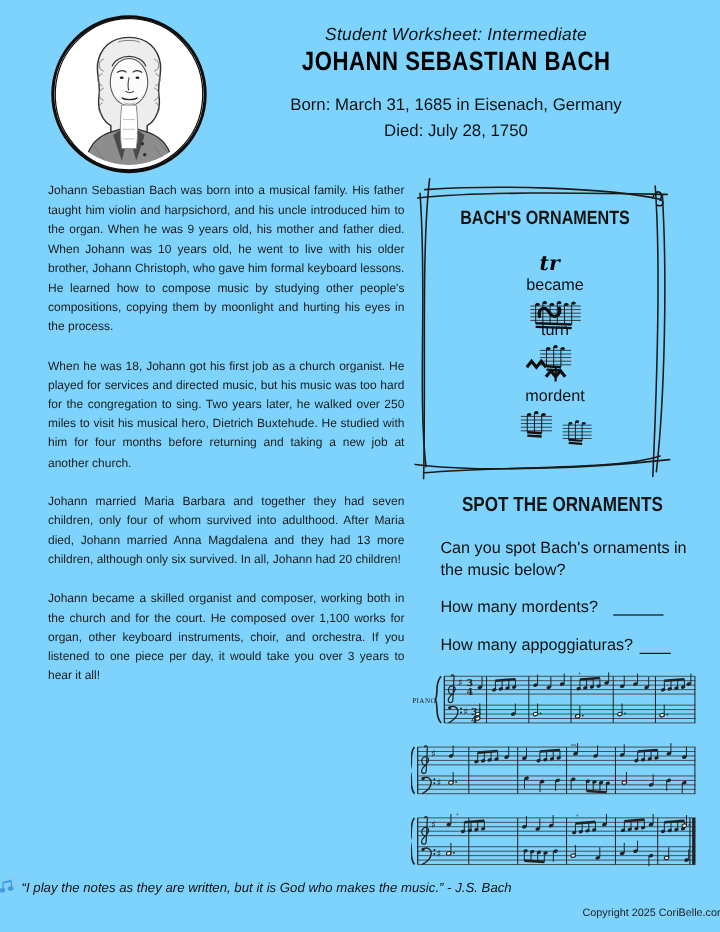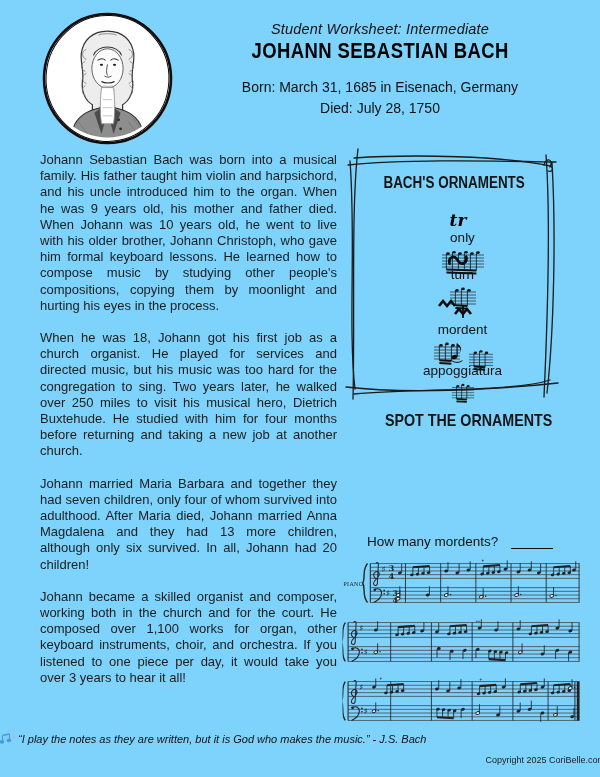--- a/index.html
+++ b/index.html
@@ -9,38 +9,38 @@
   
   .portrait{position:absolute;left:40px;top:11px;width:135px;height:135px;}
   .header-text{position:absolute;left:176px;top:21px;width:408px;text-align:center;}
   .subtitle{font-style:italic;font-size:14.5px;letter-spacing:.2px;color:#111;}
   .main-title{margin-top:1px;font-weight:bold;font-size:22px;letter-spacing:.5px;color:#000;white-space:nowrap;}
   .condensed{display:inline-block;transform:scaleX(.84);transform-origin:center;}
   .dates{margin-top:13px;font-size:14px;line-height:21px;color:#111;}
 
   
   .bio{position:absolute;left:40px;top:152px;width:297px;}
-  .bio p{margin:0 0 16px 0;font-size:13px;line-height:16.2px;text-align:justify;color:#1c1c1c;}
+  .bio p{margin:0 0 16px 0;font-size:10px;line-height:16.2px;text-align:justify;color:#1c1c1c;}
 
   
   .orn-border{position:absolute;left:344px;top:147px;width:216px;height:254px;pointer-events:none;}
   .orn-content{position:absolute;left:352px;top:152px;width:204px;height:244px;}
   .orn-title{position:absolute;top:22px;left:0;width:100%;text-align:center;font-weight:bold;font-size:16px;white-space:nowrap;}
   .orn-row{position:absolute;left:16px;right:8px;height:34px;display:flex;align-items:center;flex-direction:column;}
   .orn-row.r1{top:58px}.orn-row.r2{top:101px}.orn-row.r3{top:144px}.orn-row.r4{top:187px}
   .orn-symbol{width:50px;display:flex;justify-content:center;align-items:center;flex:none;}
   .tr-glyph{font-family:"DejaVu Serif",serif;font-style:italic;font-weight:bold;font-size:17px;color:#000;}
   .orn-label{margin-left:9px;font-size:13.5px;color:#111;}
   .orn-snips{margin-left:10px;display:flex;align-items:center;gap:7px;}
   .snip-lower{transform:translateY(7px);}
 
   
   .spot-title{position:absolute;left:347px;top:411px;width:243px;text-align:center;font-weight:bold;font-size:17px;white-space:nowrap;}
   .spot-prompt{position:absolute;left:367px;top:448px;width:206px;font-size:13.5px;line-height:17.5px;color:#111;}
-  .question{position:absolute;left:367px;font-size:13.5px;color:#111;white-space:nowrap;margin-top:36px;}
+  .question{position:absolute;left:367px;font-size:13.5px;color:#111;white-space:nowrap;}
   .q1{top:498px}.q2{top:530px}
   .blank{display:inline-block;height:13px;border-bottom:1.4px solid #111;vertical-align:bottom;}
   .blank.b1{width:42px;margin-left:13px;}
   .blank.b2{width:26px;margin-left:5px;}
 
   
   .music{position:absolute;left:333px;top:558px;width:257px;}
   .music svg{display:block;margin-bottom:9px;}
 
   
@@ -277,21 +277,21 @@
     </g>
   </svg>
 
   <div class="orn-content">
     <div class="orn-title"><span class="condensed">BACH'S ORNAMENTS</span></div>
 
     <div class="orn-row r1">
       <span class="orn-symbol">
           <span class="tr-glyph">tr</span>
         </span>
-      <span class="orn-label">only</span>
+      <span class="orn-label">became</span>
       <span class="orn-snips">
           <svg width="44" height="30">
             <use href="#snipWide"></use>
           </svg>
         </span>
     </div>
 
     <div class="orn-row r2">
       <span class="orn-symbol">
         <svg width="22" height="14" viewBox="0 0 20 13">
@@ -318,42 +318,30 @@
       <span class="orn-snips">
         <svg width="28" height="28">
             <use href="#snipSmall"></use>
           </svg>
         <svg class="snip-lower" width="26" height="26" viewBox="0 0 28 28">
             <use href="#snipSmall"></use>
           </svg>
       </span>
     </div>
 
-    <div class="orn-row r4">
-      <span class="orn-symbol">
-        <svg width="17" height="24" viewBox="0 0 17 24">
-          <ellipse cx="4.5" cy="18" rx="2.9" ry="2.2" fill="#0d0d0d" transform="rotate(-18 4.5 18)"></ellipse>
-          <line x1="7.1" y1="17.5" x2="7.1" y2="4.5" stroke="#0d0d0d" stroke-width="1.2"></line>
-          <path d="M7.1,4.5 C11.5,6.8 12.3,11 9.6,14 C11.3,10.6 10.2,8 7.1,7.2 Z" fill="#0d0d0d"></path>
-          <path d="M1.5,21.5 C4.5,24 9.5,24 12.5,21.5" fill="none" stroke="#0d0d0d" stroke-width="1"></path>
-        </svg>
-      </span>
-      <span class="orn-label">appoggiatura</span>
-      <span class="orn-snips">
-          <svg width="24" height="26" viewBox="0 0 28 28">
-            <use href="#snipSmall"></use>
-          </svg>
-        </span>
-    </div>
   </div>
 
   <div class="spot-title"><span class="condensed">SPOT THE ORNAMENTS</span></div>
+  <div class="spot-prompt">Can you spot Bach's ornaments in the music below?</div>
 
   <div class="question q1">
     <span>How many mordents?</span><span class="blank b1"></span>
+  </div>
+  <div class="question q2">
+    <span>How many appoggiaturas?</span><span class="blank b2"></span>
   </div>
 
   <div class="music">
 
     <svg width="257" height="50" viewBox="0 0 257 54">
       <use href="#staffA"></use>
       <text x="1" y="30" font-family="Liberation Serif" font-size="6.4" letter-spacing="0.4" fill="#222">PIANO.</text>
       <g stroke="#222" stroke-width="0.9">
         <line x1="68" y1="6" x2="68" y2="48"></line>
           <line x1="106" y1="6" x2="106" y2="48"></line>

